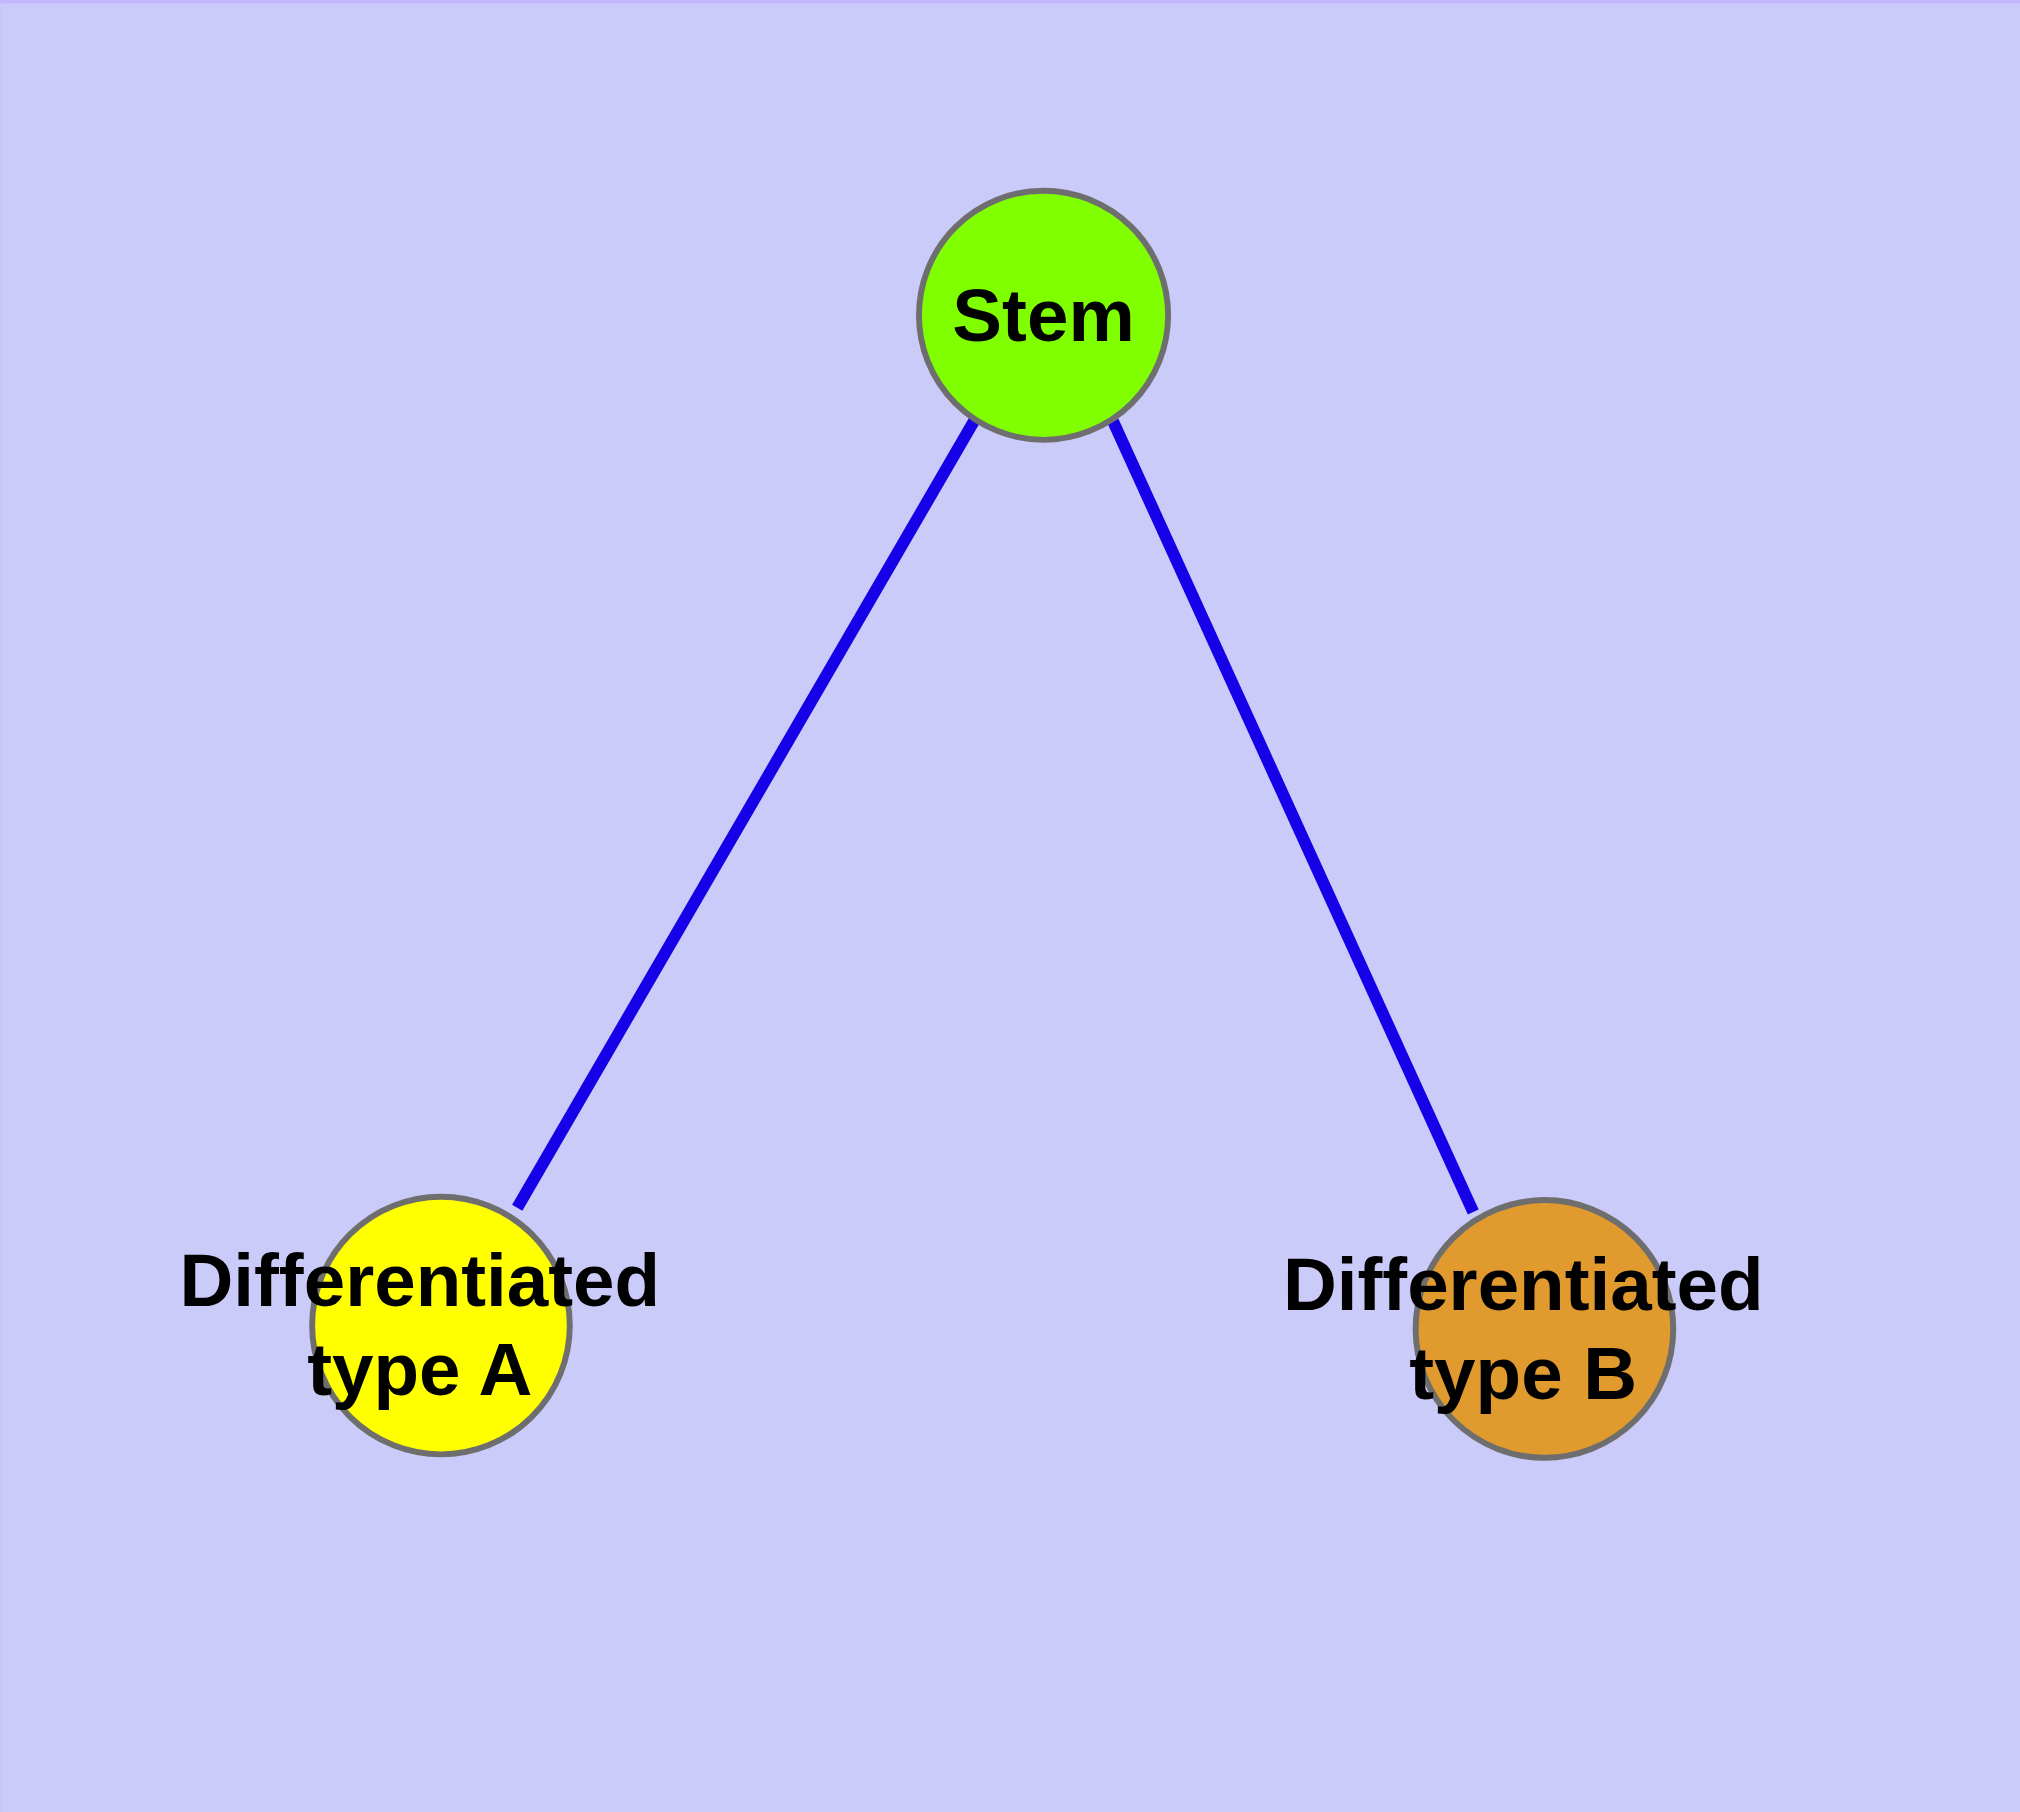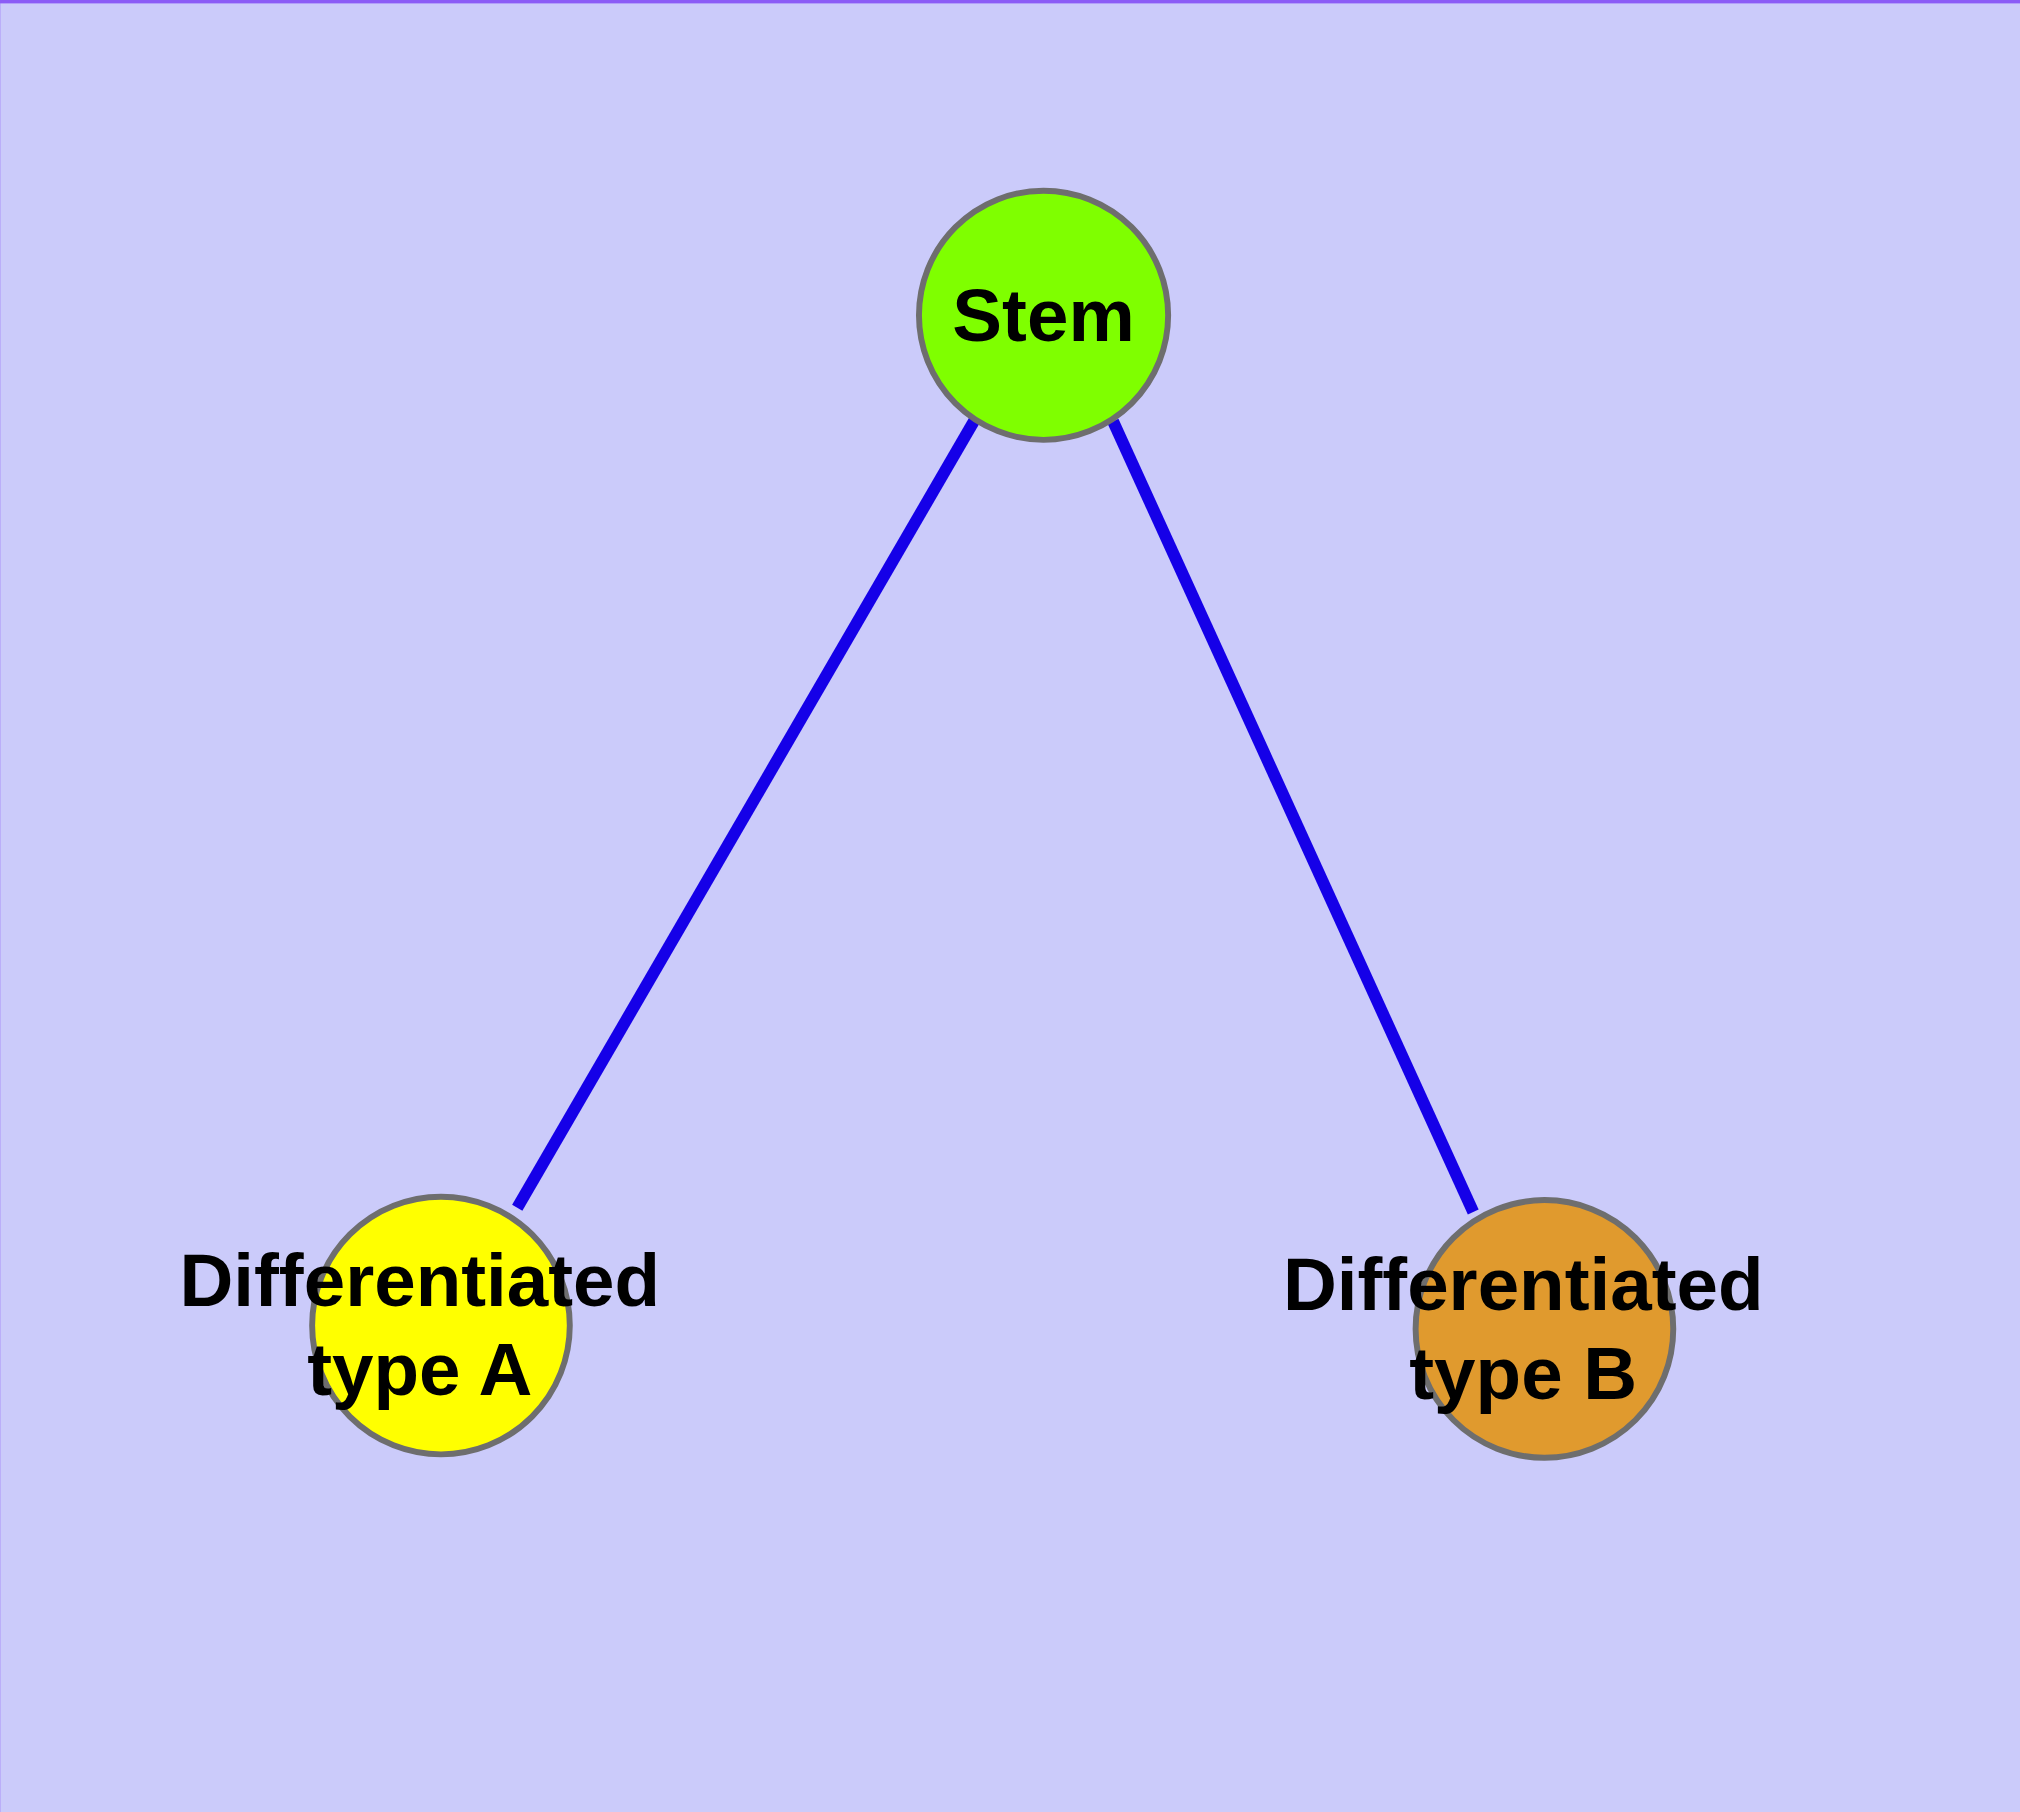--- a/index.html
+++ b/index.html
@@ -33,21 +33,21 @@
     font-weight: bold;
     fill: #000000;
     dominant-baseline: auto;
     text-anchor: middle;
     white-space: pre;
   }
 </style>
 </head>
 <body style="width: 2021px; height: 1812px;">
 
-<div id="graph-canvas" style="width: 2021px; height: 1812px; background: #8b5cf6;">
+<div id="graph-canvas" style="width: 2021px; height: 1812px; background: #c4b5fd;">
   <svg id="graph-svg" viewBox="0 0 2384 2138" xmlns="http://www.w3.org/2000/svg">
 
     <rect id="bg-rect" x="0" y="4" width="2384" height="2134" fill="#cbcbfa"></rect>
 
     <g id="edges-layer">
         <line x1="1150" y1="495" x2="610" y2="1425" stroke="#1500e8" stroke-width="14" stroke-linecap="butt"></line>
         <line x1="1313" y1="497" x2="1738" y2="1430" stroke="#1500e8" stroke-width="14" stroke-linecap="butt"></line>
       </g>
     <g id="nodes-layer">
         <circle cx="1231" cy="372" r="147" fill="#7fff00" stroke="#6e6e6e" stroke-width="7"></circle>

